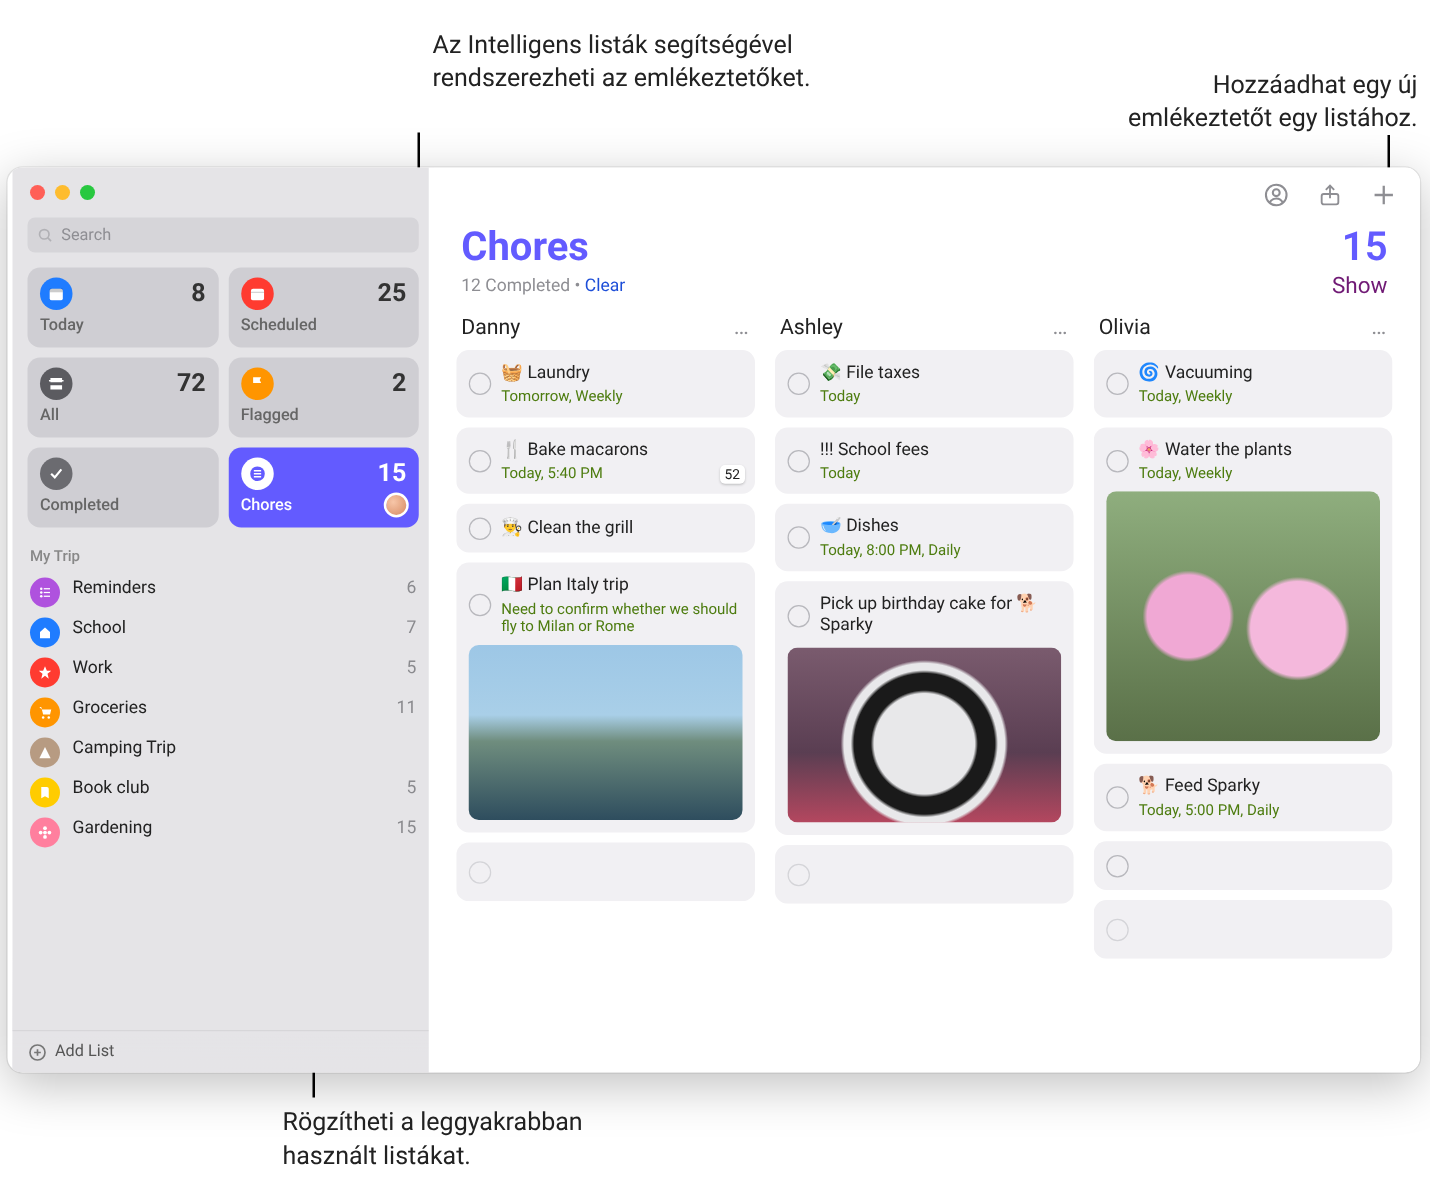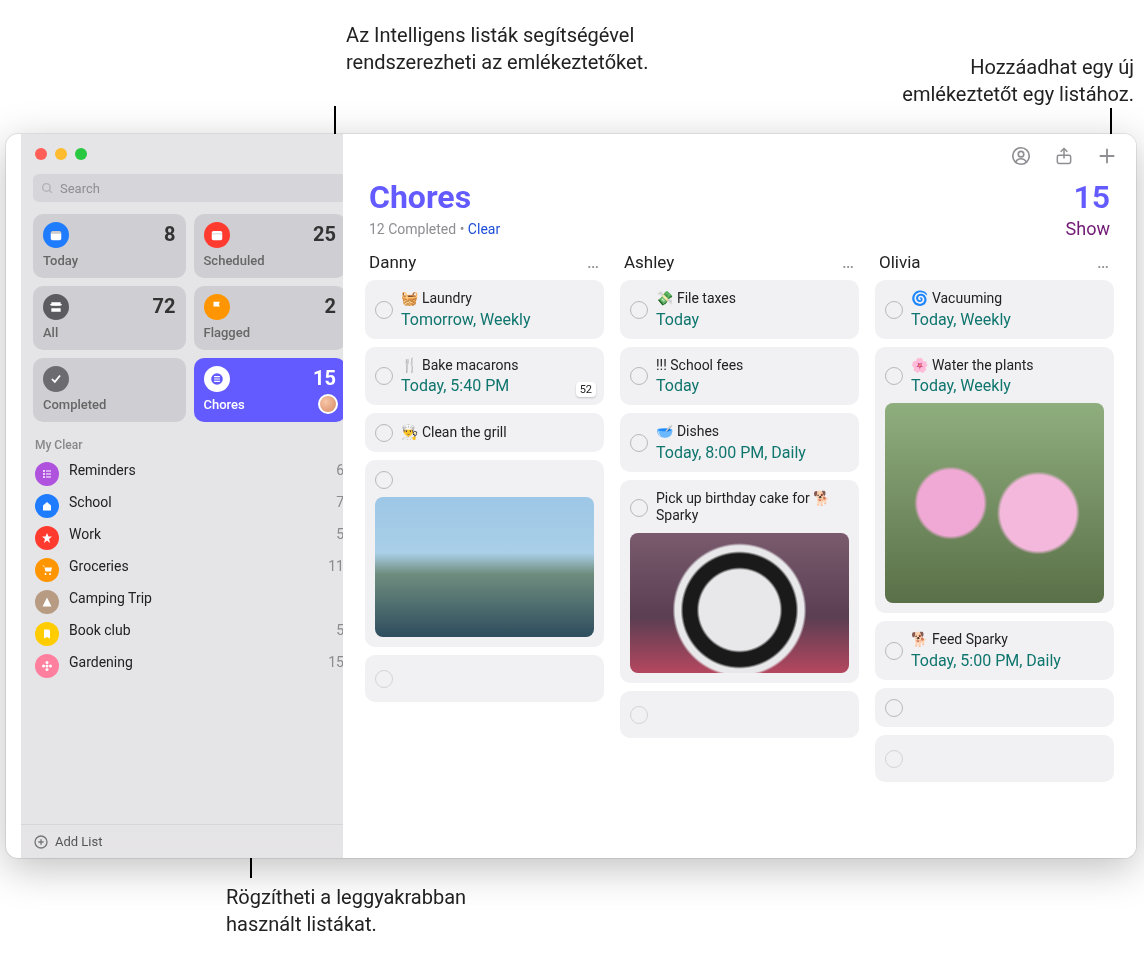--- a/index.html
+++ b/index.html
@@ -1,20 +1,20 @@
 <!DOCTYPE html>
 <html><head>
 <meta charset="utf-8">
 <style>
 *{box-sizing:border-box;margin:0;padding:0;font-family:-apple-system,BlinkMacSystemFont,"Segoe UI",Roboto,Helvetica,Arial,sans-serif}
 body{background:#fff;width:1144px;height:960px;position:relative}
 .callout{position:absolute;font-size:20px;color:#222;line-height:1.35}
 .callout-line{position:absolute;background:#000}
 .window{position:absolute;left:6px;top:134px;width:1130px;height:724px;border-radius:12px;background:#fff;overflow:hidden;box-shadow:0 10px 40px rgba(0,0,0,.25),0 0 0 1px rgba(0,0,0,.08)}
-.sidebar{position:absolute;left:15px;top:0;width:337px;height:100%;background:#e5e4e7;display:flex;flex-direction:column}
+.sidebar{position:absolute;left:4px;top:0;width:337px;height:100%;background:#e5e4e7;display:flex;flex-direction:column}
 .traffic{display:flex;gap:8px;padding:14px 14px 10px 14px}
 .traffic span{width:12px;height:12px;border-radius:50%}
 .search{margin:4px 12px 12px 12px;height:28px;background:#d6d5d9;border-radius:6px;display:flex;align-items:center;padding:0 8px;color:#8e8e93;font-size:13px}
 .search svg{margin-right:6px;opacity:.5}
 .smart-grid{display:grid;grid-template-columns:1fr 1fr;gap:8px;padding:0 12px}
 .smart{background:#cfced3;border-radius:10px;padding:8px 10px 10px 10px;position:relative;min-height:64px;display:flex;flex-direction:column;justify-content:space-between;cursor:pointer}
 .smart.active{background:#635bff}
 .smart-top{display:flex;justify-content:space-between;align-items:flex-start}
 .smart-icon{width:26px;height:26px;border-radius:50%;display:flex;align-items:center;justify-content:center}
 .smart-num{font-size:20px;font-weight:700;color:#333}
@@ -45,21 +45,21 @@
 .col{flex:1;display:flex;flex-direction:column;min-width:0}
 .col-hdr{display:flex;justify-content:space-between;align-items:center;padding:4px 4px 8px 4px}
 .col-title{font-size:17px;font-weight:400;color:#222}
 .col-more{color:#8e8e93;font-size:18px;cursor:pointer;letter-spacing:1px}
 .tasks{display:flex;flex-direction:column;gap:8px;overflow-y:auto}
 .task{background:#f1f0f3;border-radius:10px;padding:10px 10px 10px 10px;position:relative}
 .task-row{display:flex;align-items:center}
 .radio{width:18px;height:18px;border:1.5px solid #b8b8bd;border-radius:50%;flex-shrink:0;margin-right:8px;margin-top:1px;cursor:pointer}
 .task-body{flex:1;min-width:0}
 .task-title{font-size:14px;color:#222;line-height:1.25}
-.task-sub{font-size:16px;color:#0f766e;margin-top:2px}
+.task-sub{font-size:12px;color:#4d7c0f;margin-top:2px}
 .task-badge{position:absolute;right:8px;bottom:8px;background:#fff;border-radius:4px;padding:1px 4px;font-size:11px;color:#222;box-shadow:0 1px 2px rgba(0,0,0,.2)}
 .task-img{width:100%;height:140px;border-radius:8px;margin-top:8px;display:block}
 .task.empty{padding:14px 10px}
 .task.empty .radio{border-color:#d4d4d8}
 .sidebar-fade{position:absolute;left:0;right:0;bottom:34px;height:60px;background:linear-gradient(rgba(229,228,231,0),rgba(229,228,231,1));pointer-events:none}
 
 .img-coast{background:linear-gradient(180deg,#9dc7e6 0%,#a9cfe8 40%,#6f8d7e 55%,#2e4d5e 100%)}
 .img-dog{background:radial-gradient(circle at 50% 55%,#e8e8ea 0 30%,#1a1a1a 32% 42%,#e8e8ea 44% 48%,transparent 50%),linear-gradient(180deg,#7a5b6e 0%,#5a3e52 60%,#b4475f 100%)}
 .img-flowers{background:radial-gradient(circle at 30% 50%,#f0a8d4 0 18%,transparent 20%),radial-gradient(circle at 70% 55%,#f4b8dc 0 20%,transparent 22%),linear-gradient(180deg,#8fae7e 0%,#5a7048 100%);height:200px}
 @media print{.callout{display:none}}
@@ -157,21 +157,21 @@
                 <path d="M7 8h10M7 12h10M7 16h10" stroke="#fff" stroke-width="2"></path>
               </svg>
             </div>
             <div class="smart-num">15</div>
           </div>
           <div class="smart-label">Chores</div>
           <div class="shared-badge"></div>
         </div>
       </div>
 
-    <div class="section-hdr">My Clear</div>
+    <div class="section-hdr">My Trip</div>
     <div class="mylists" id="mylists">
         <div class="list-row">
           <div class="list-icon" style="background:#af52de">
             <svg width="12" height="12" viewBox="0 0 24 24" fill="#fff">
               <circle cx="6" cy="6" r="2"></circle>
               <circle cx="6" cy="12" r="2"></circle>
               <circle cx="6" cy="18" r="2"></circle>
               <rect x="10" y="5" width="10" height="2"></rect>
               <rect x="10" y="11" width="10" height="2"></rect>
               <rect x="10" y="17" width="10" height="2"></rect>
@@ -322,20 +322,24 @@
               <div class="task-row">
                 <div class="radio"></div>
                 <div class="task-body">
                   <div class="task-title">👨‍🍳 Clean the grill</div>
                 </div>
               </div>
             </div>
             <div class="task">
               <div class="task-row">
                 <div class="radio"></div>
+                <div class="task-body">
+                  <div class="task-title">🇮🇹 Plan Italy trip</div>
+                  <div class="task-sub">Need to confirm whether we should fly to Milan or Rome</div>
+                </div>
               </div>
               <div class="task-img img-coast"></div>
             </div>
             <div class="task empty">
               <div class="task-row">
                 <div class="radio"></div>
               </div>
             </div>
           </div>
         </div>

